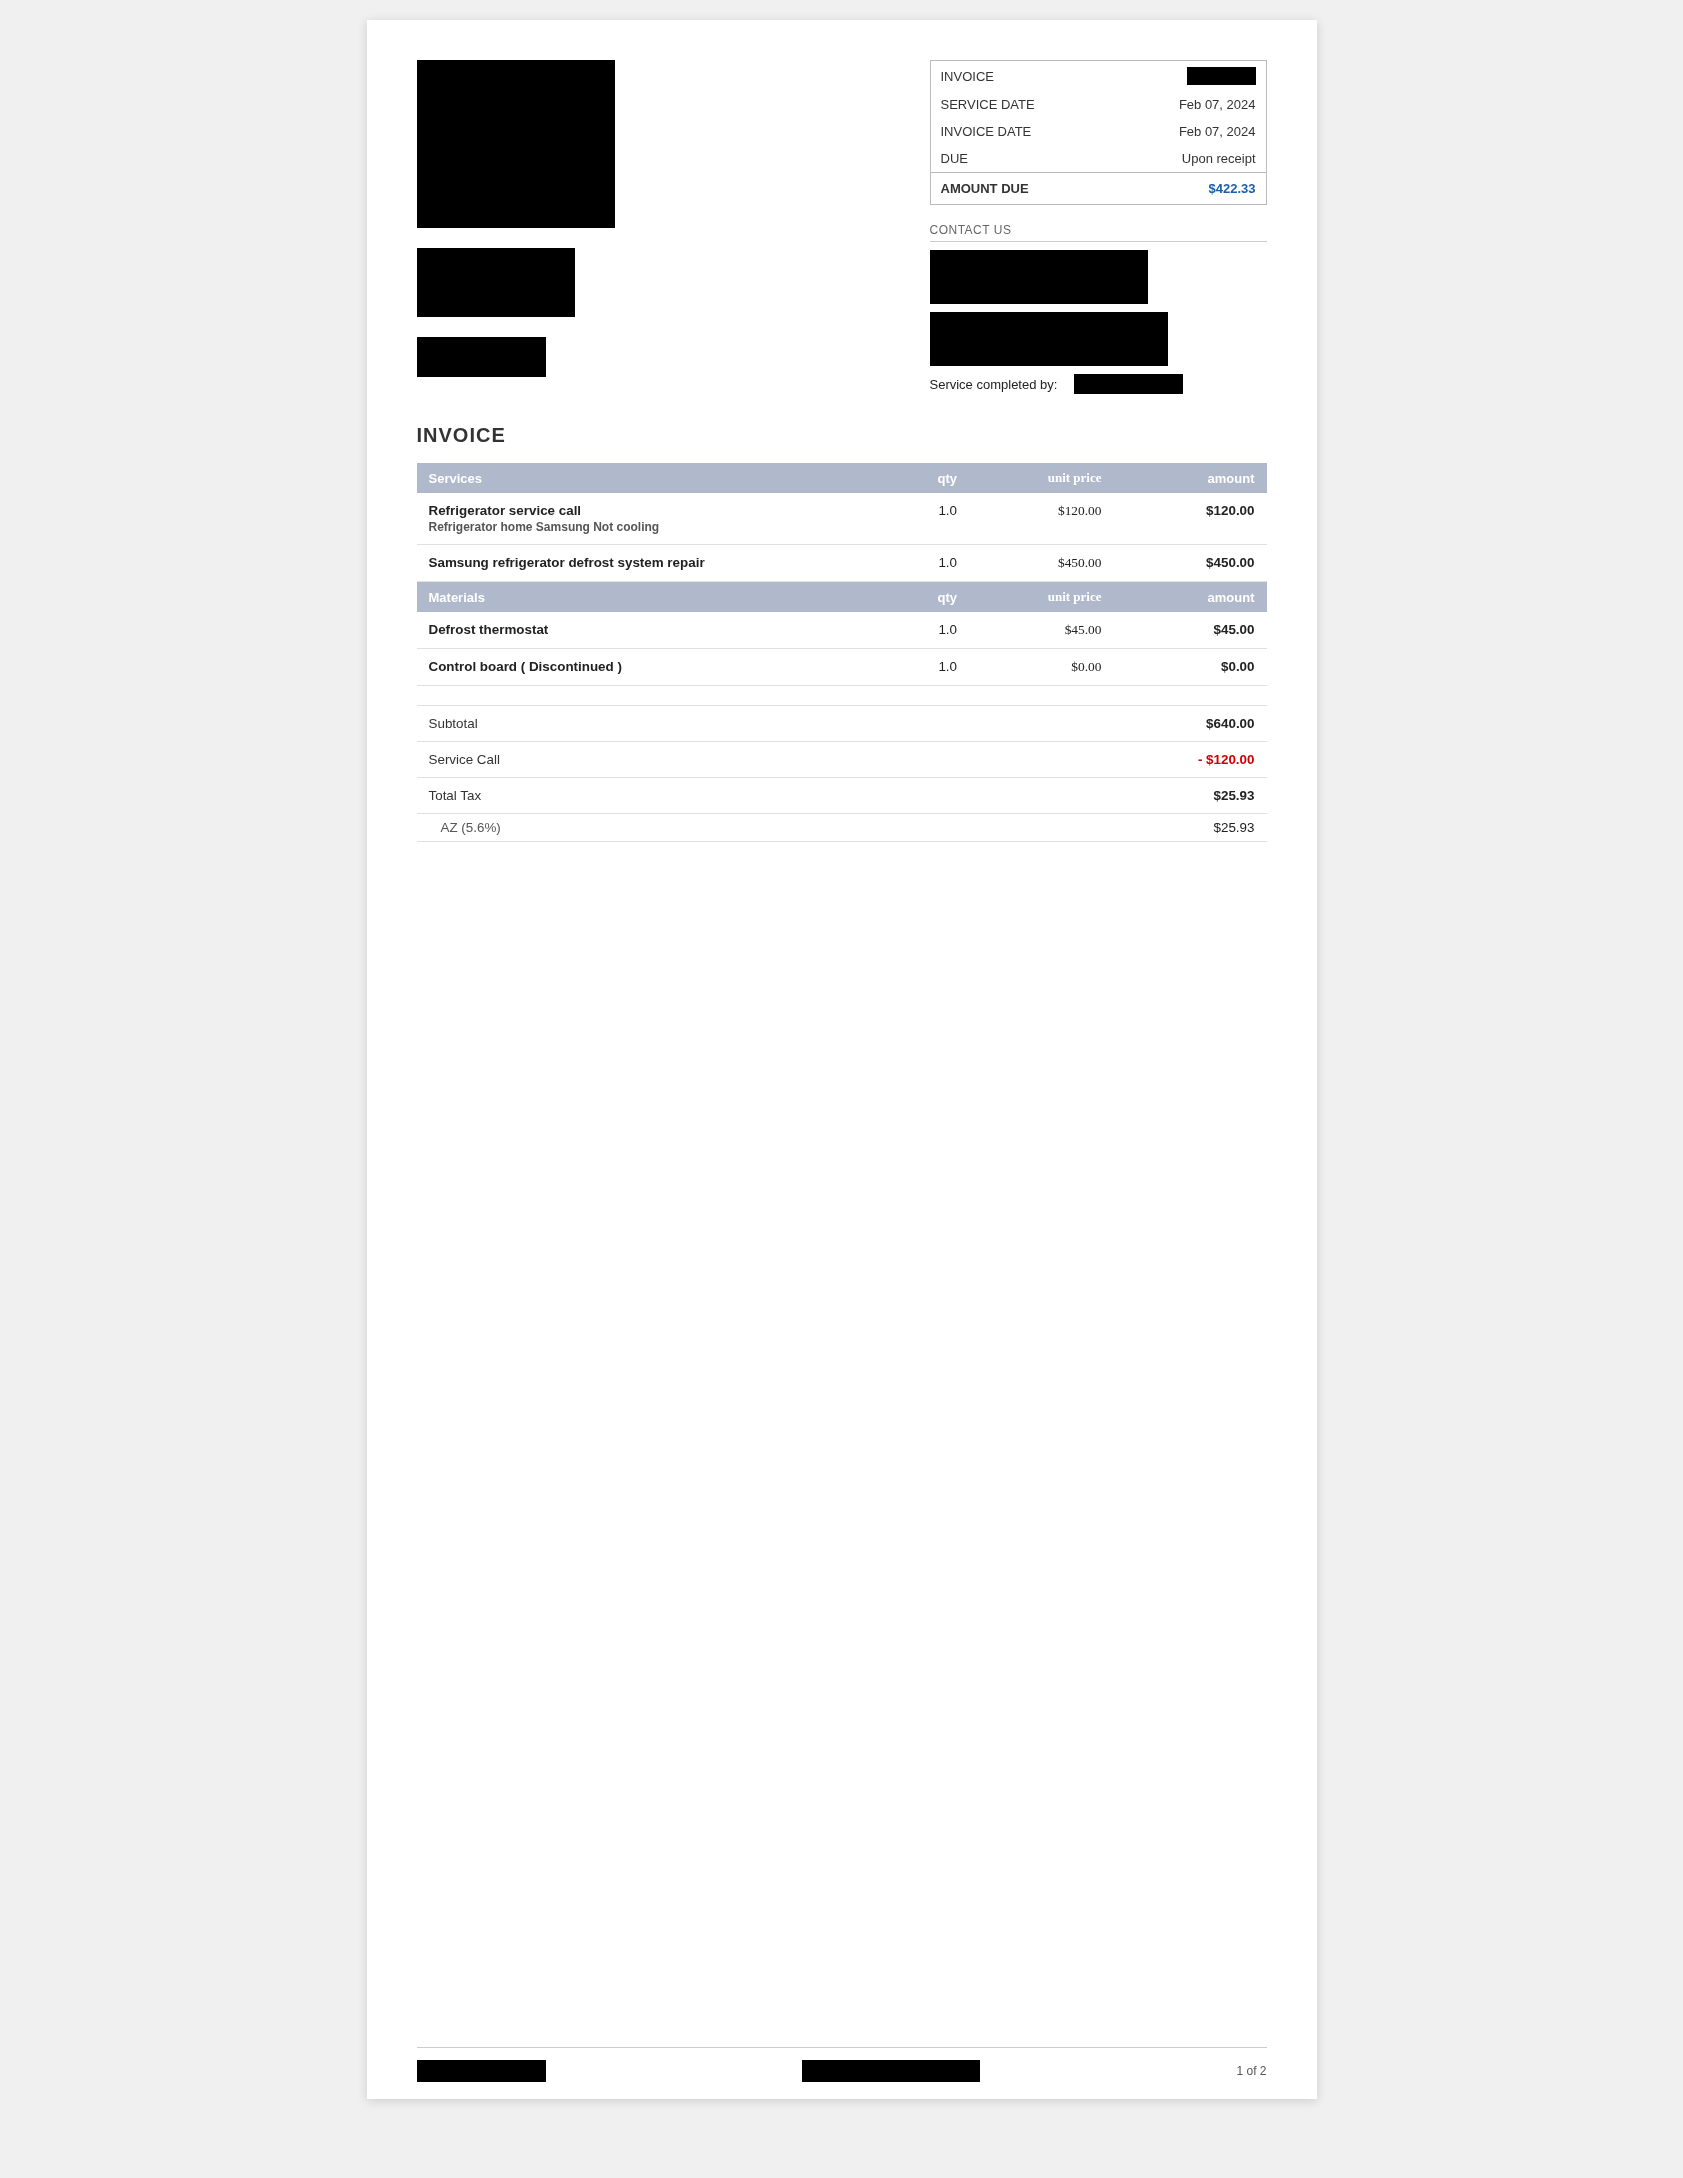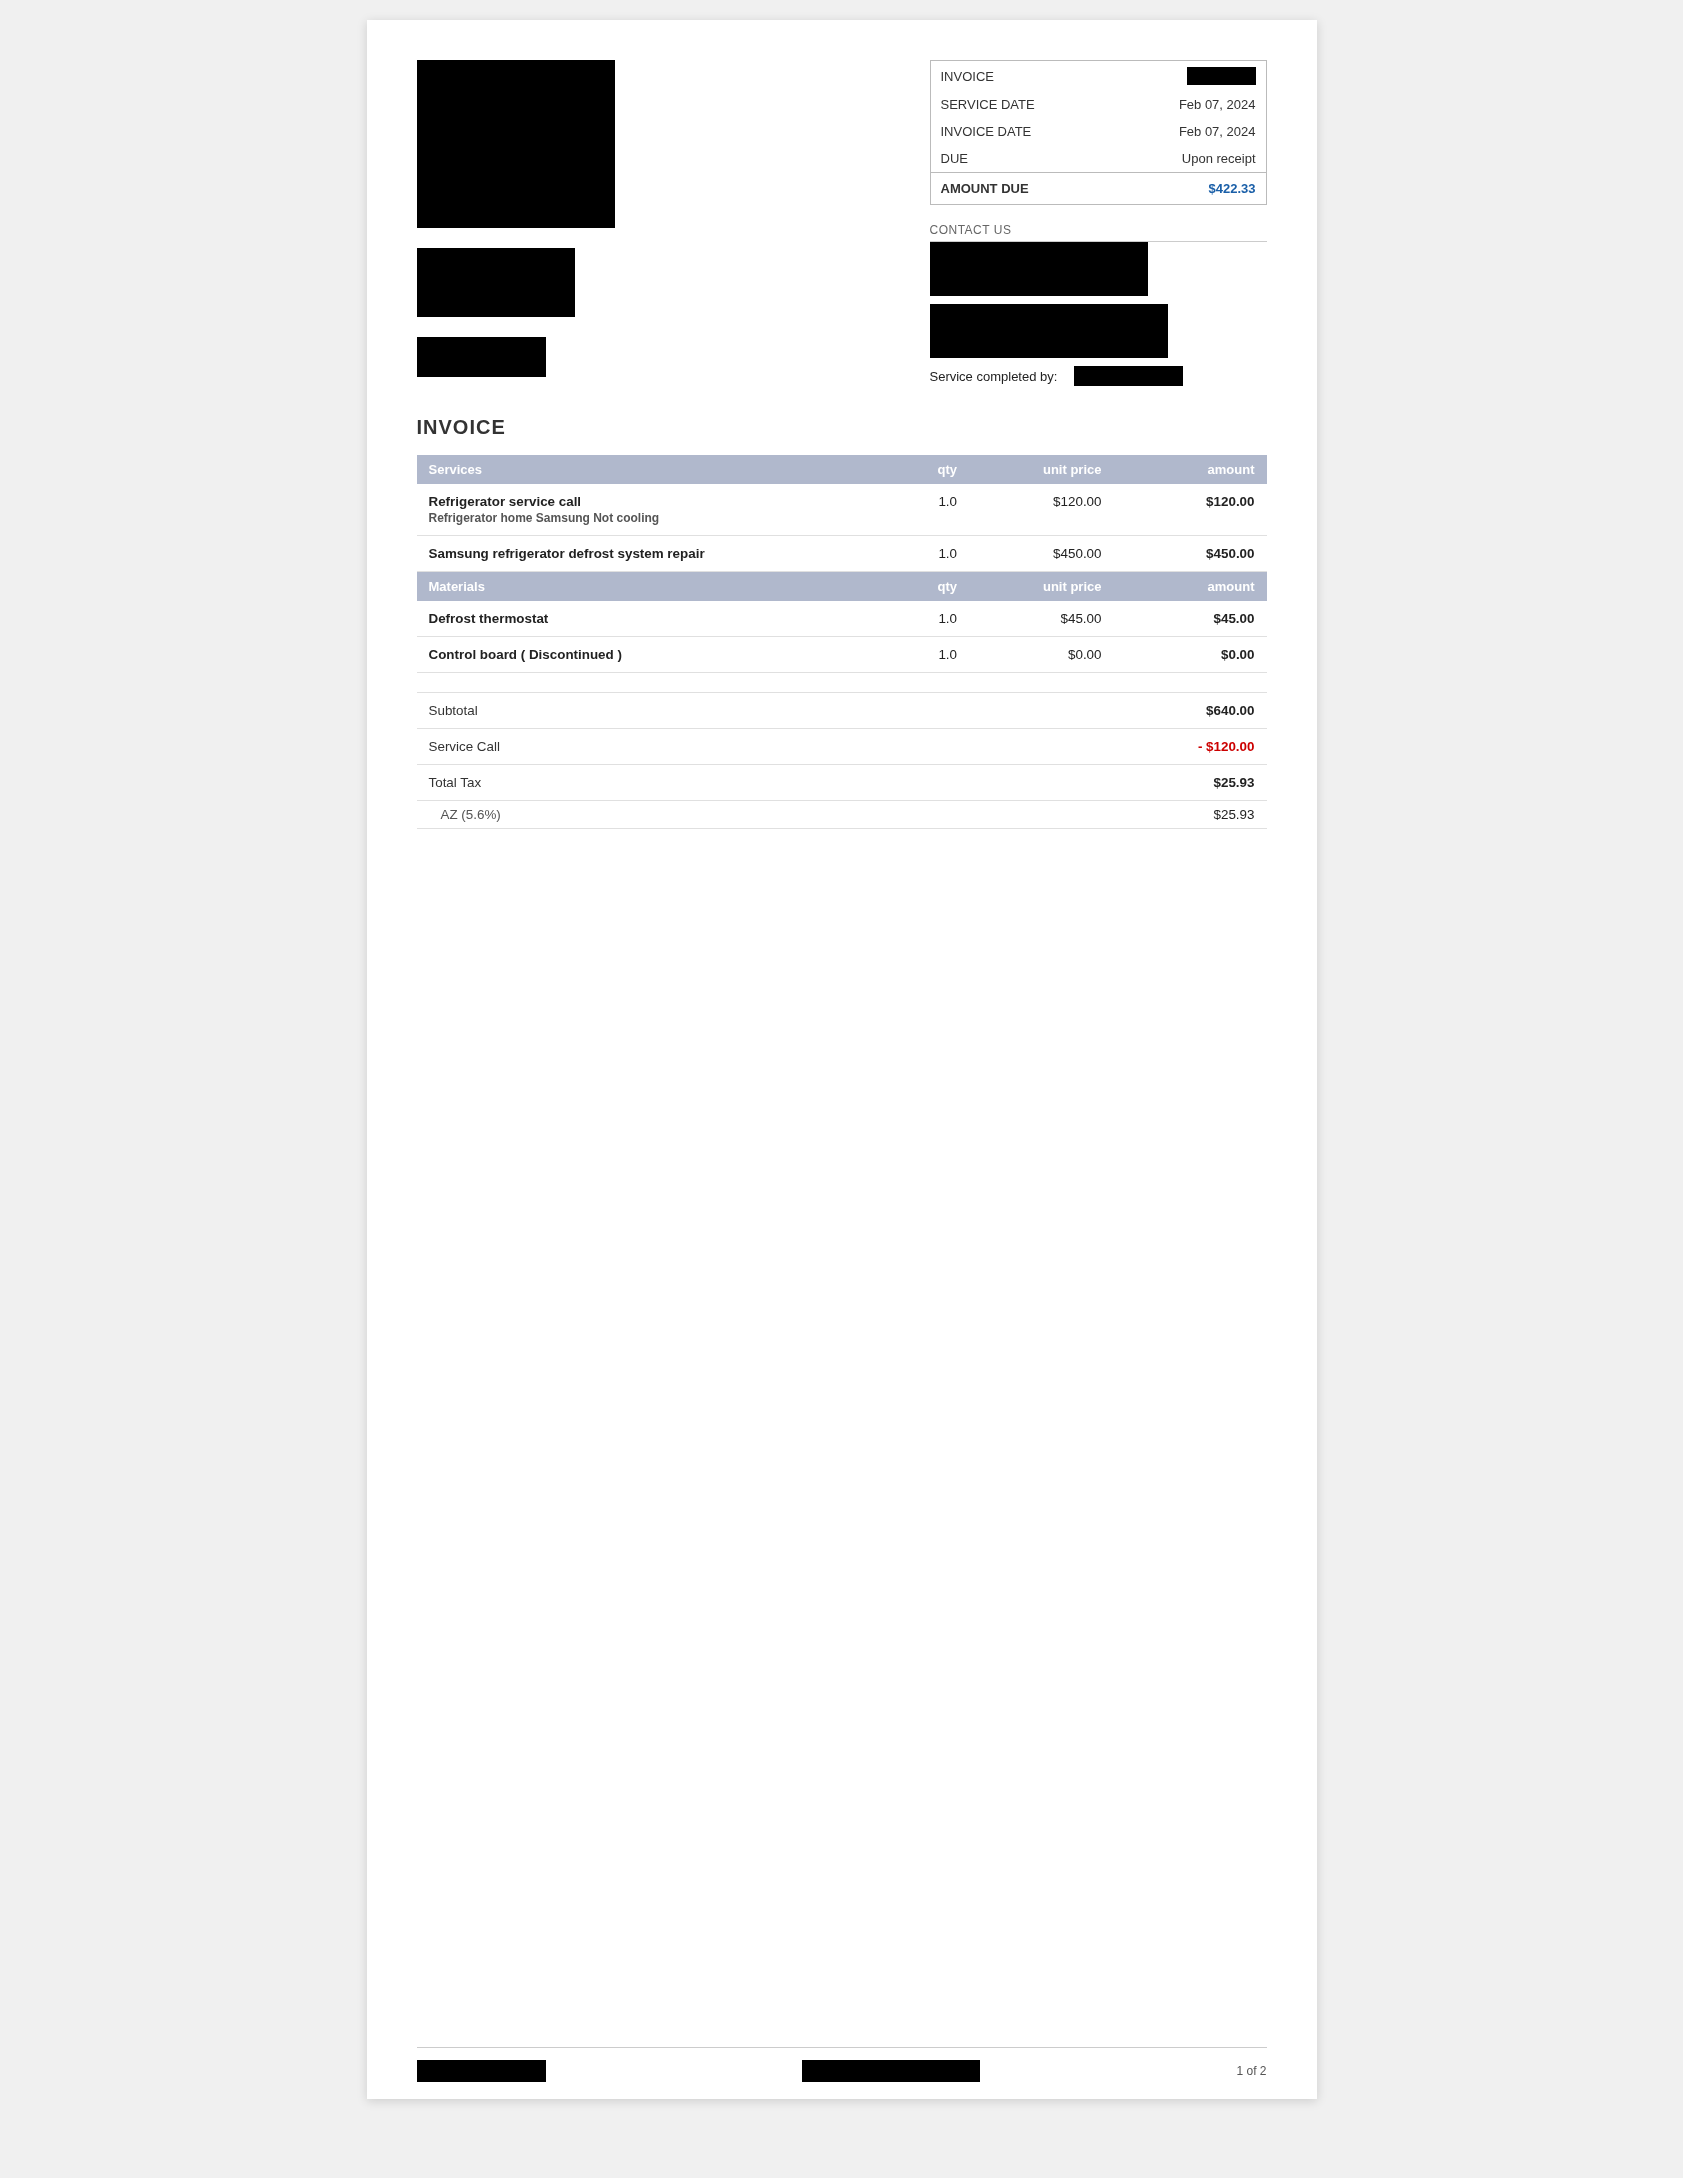--- a/index.html
+++ b/index.html
@@ -82,21 +82,21 @@
     .amount-due-label { font-weight: bold; color: #333; }
     .amount-due-value { color: #1a5fa8; font-weight: bold; font-size: 18px; text-align: right; }
 
     
     .contact-section { width: 337px; }
     .contact-label {
       font-size: 12px;
       color: #666;
       border-bottom: 1px solid #ccc;
       padding-bottom: 4px;
-      margin-bottom: 0;
+      margin-bottom: 8px;
       text-transform: uppercase;
       letter-spacing: 0.5px;
     }
     .contact-redacted { background: #000; width: 218px; height: 54px; display: block; margin-bottom: 8px; }
     .contact-redacted2 { background: #000; width: 238px; height: 54px; display: block; margin-bottom: 8px; }
 
     .service-completed-row {
       display: flex;
       align-items: center;
       gap: 17px;
@@ -161,21 +161,21 @@
     .summary-row.sub-item td { padding: 6px 12px 6px 24px; }
     .summary-row.sub-item .sum-label { color: #555; font-weight: normal; }
     .summary-row.sub-item .sum-value { font-weight: normal; }
     .summary-row.total-row td { border-bottom: none; }
     .summary-row.total-row .sum-label { font-weight: bold; font-size: 15px; }
     .summary-row.total-row .sum-value { font-weight: bold; font-size: 18px; }
 
     
     .col-service { width: 55%; }
     .col-qty { width: 10%; }
-    .col-unit { width: 17%; }
+    .col-unit { width: 17%; font-family: Liberation Serif, serif; }
     .col-amount { width: 18%; }
 
     
     .page-footer {
       position: absolute;
       bottom: 17px;
       left: 50px;
       right: 50px;
       display: flex;
       justify-content: space-between;

